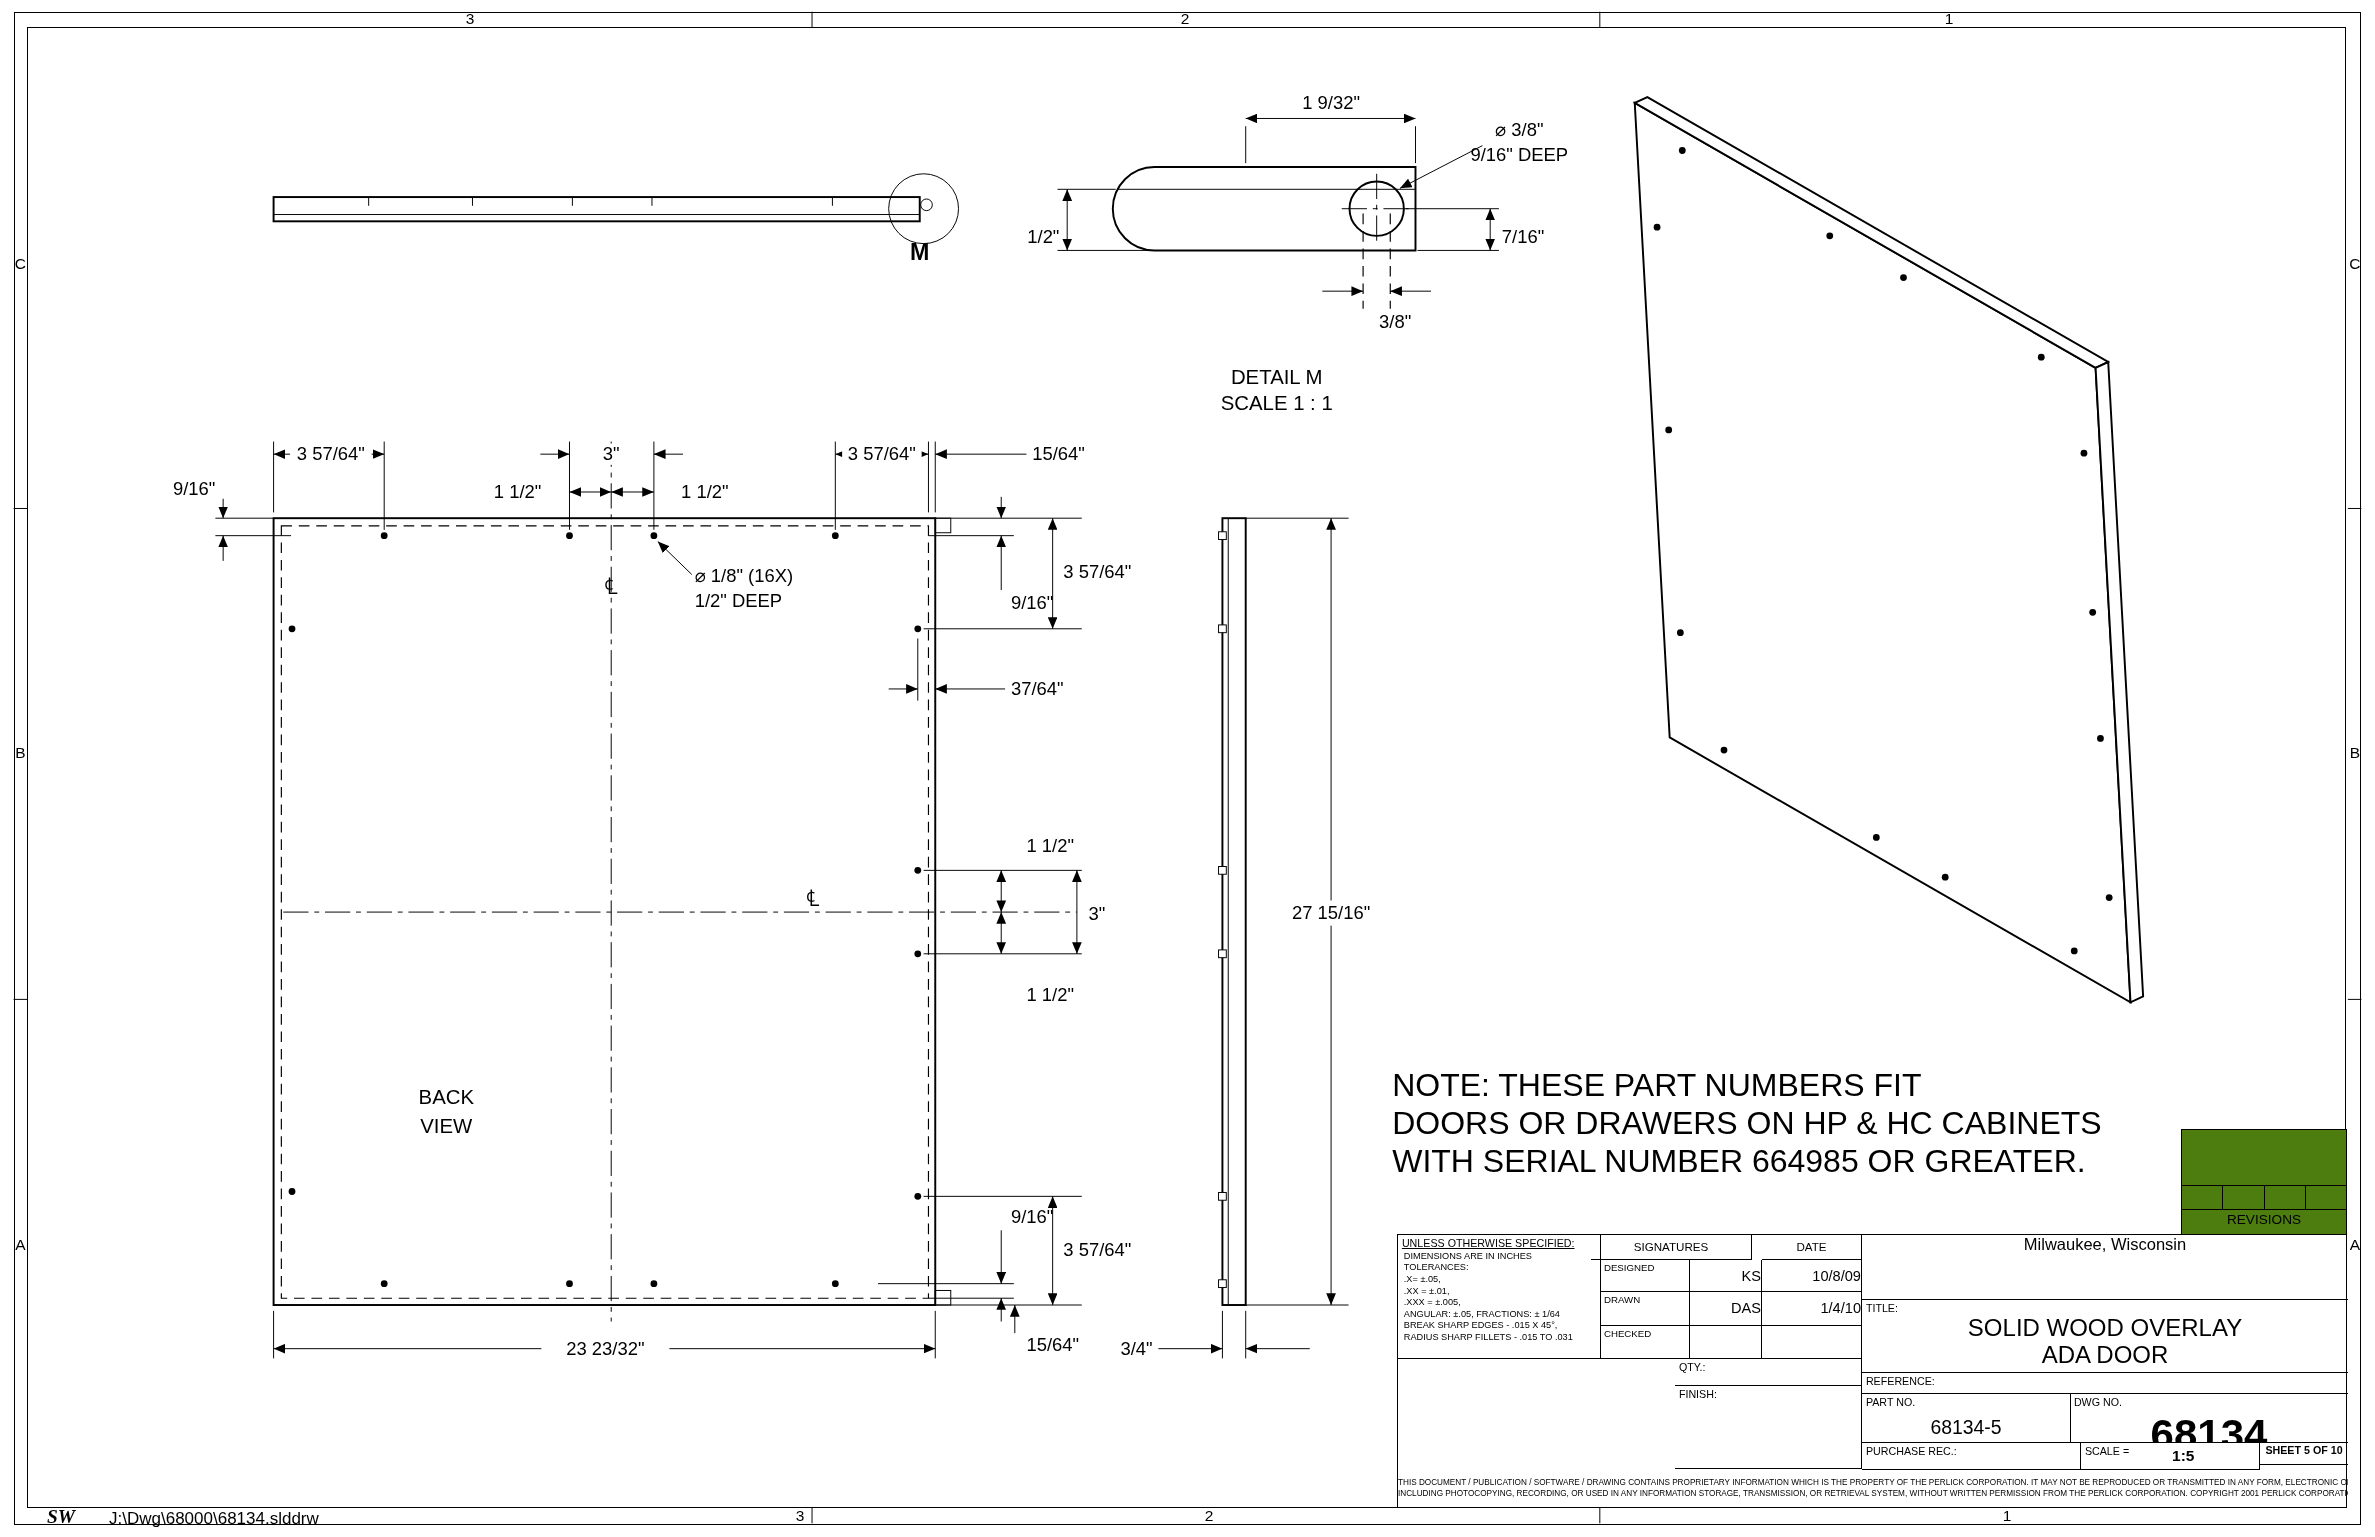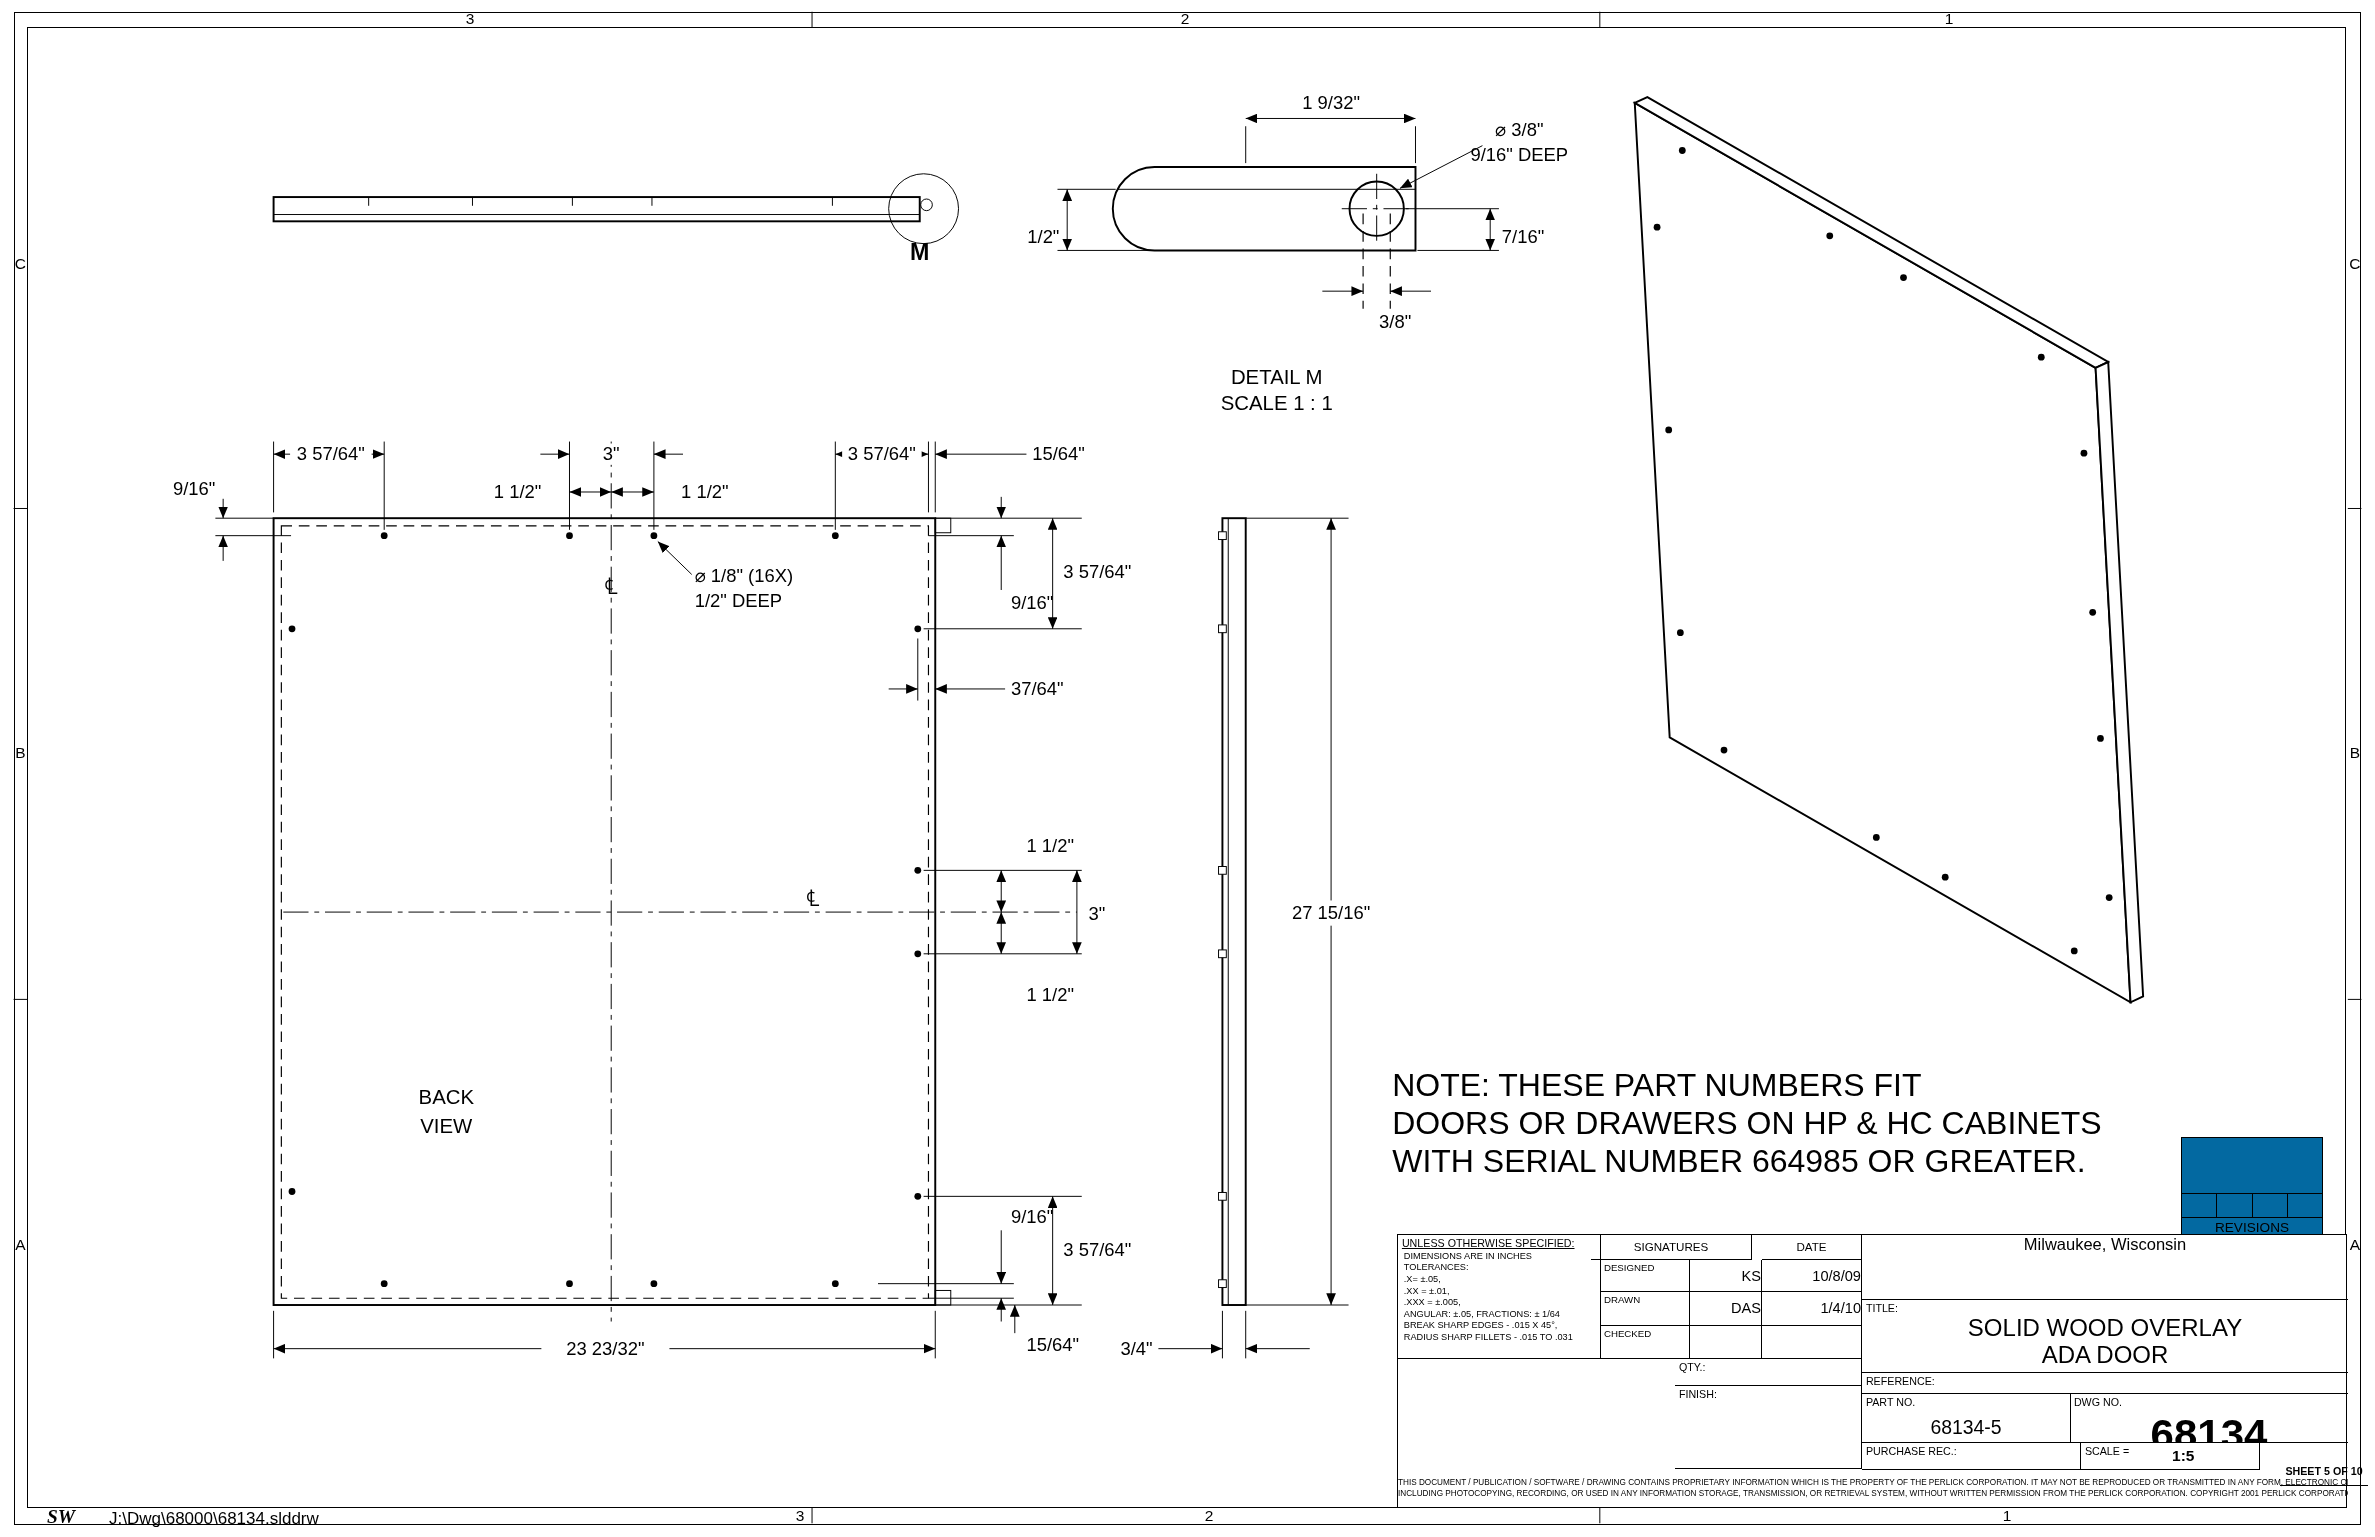--- a/index.html
+++ b/index.html
@@ -18,21 +18,21 @@
   .tick{stroke:#000;stroke-width:1;fill:#fff;}
   .hole{fill:#000;stroke:none;}
   .bgw{fill:#fff;stroke:none;}
   text{fill:#000;font-family:"Liberation Sans",sans-serif;}
   .d{font-size:19px;}
   .vt{font-size:21px;}
   .clx{font-size:24px;}
   .dm{font-size:24px;font-weight:bold;}
   .nt{font-size:33px;}
   
-  .rev{position:absolute;left:2181px;top:1129px;width:142px;height:106px;border:1.5px solid #000;box-sizing:border-box;background:#0369a1;margin-top:8px;}
+  .rev{position:absolute;left:2181px;top:1129px;width:166px;height:106px;border:1.5px solid #000;box-sizing:border-box;background:#4d7c0f;}
   .rev-top{height:56px;border-bottom:1.5px solid #000;box-sizing:border-box;}
   .rev-cells{height:24px;border-bottom:1.5px solid #000;box-sizing:border-box;display:flex;}
   .rev-cells .rc{flex:1;border-right:1.5px solid #000;box-sizing:border-box;}
   .rev-cells .rc:last-child{border-right:none;}
   .rev-label{height:21.3px;text-align:center;font-size:13.6px;line-height:19.4px;}
   
   .tb{position:absolute;left:1397px;top:1234px;width:950px;height:274px;border:1.9px solid #000;box-sizing:border-box;background:#fff;}
   .cell{position:absolute;box-sizing:border-box;border-right:1.5px solid #000;border-bottom:1.5px solid #000;overflow:hidden;}
   .lab{font-size:10.7px;padding:1.9px 3.9px;}
   .u{text-decoration:underline;}
@@ -291,21 +291,21 @@
     </div>
     <div class="cell" style="left:672px;top:159px;width:278px;height:49px;border-right:none;">
       <div class="lab">DWG NO.</div>
       <div class="dwg-val">68134</div>
     </div>
     <div class="cell lab" style="left:464px;top:208px;width:219px;height:27px;">PURCHASE REC.:</div>
     <div class="cell" style="left:683px;top:208px;width:179px;height:27px;">
       <span class="lab" style="float:left;">SCALE =</span>
       <span class="scale-val" style="display:inline-block;margin:3.9px 0 0 39px;">1:5</span>
     </div>
-    <div class="cell sheet-val" style="left:862px;top:224px;width:88px;height:27px;border-right:none;margin-left:20px;">SHEET 5 OF 10</div>
+    <div class="cell sheet-val" style="left:862px;top:203px;width:88px;height:27px;border-right:none;">SHEET 5 OF 10</div>
     <div class="cell" style="left:0;top:235px;width:950px;height:39px;border-right:none;border-bottom:none;padding-top:7.8px;">
       <div class="legal-line">THIS DOCUMENT / PUBLICATION / SOFTWARE / DRAWING  CONTAINS PROPRIETARY INFORMATION WHICH IS THE PROPERTY OF THE PERLICK CORPORATION. IT MAY NOT BE REPRODUCED OR TRANSMITTED IN ANY FORM, ELECTRONIC OR MECHANICAL,</div>
       <div class="legal-line">INCLUDING  PHOTOCOPYING, RECORDING, OR USED IN ANY INFORMATION STORAGE, TRANSMISSION, OR RETRIEVAL SYSTEM, WITHOUT WRITTEN PERMISSION FROM THE PERLICK CORPORATION. COPYRIGHT 2001 PERLICK CORPORATION. ALL RIGHTS RESERVED.</div>
     </div>
   </div>
 
   <div class="sw">SW</div>
   <div class="fpath">J:\Dwg\68000\68134.slddrw</div>
 
 </div>

